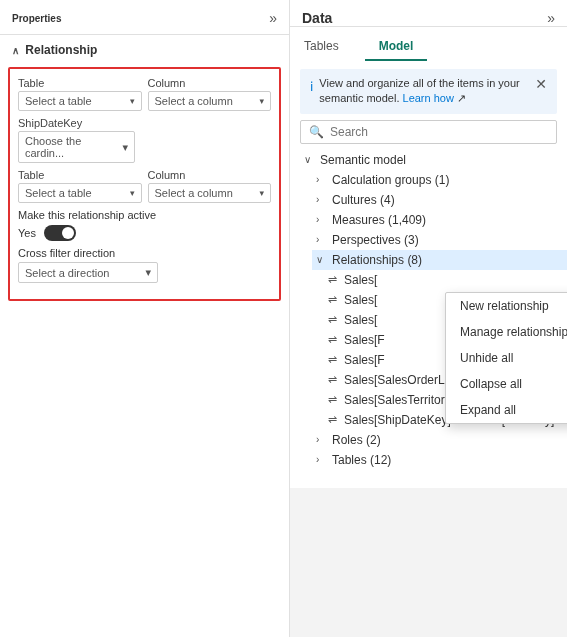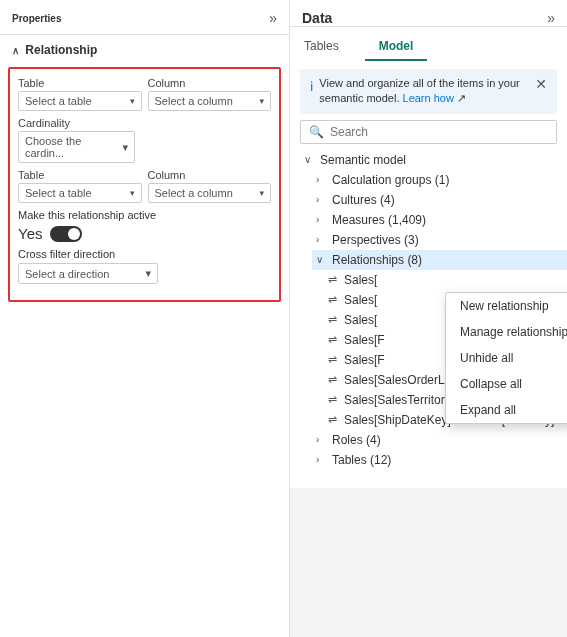--- a/index.html
+++ b/index.html
@@ -108,21 +108,21 @@
       font-size: 11px;
       color: #333;
       margin-bottom: 4px;
     }
     .toggle-row {
       display: flex;
       align-items: center;
       gap: 8px;
     }
     .toggle-text {
-      font-size: 15px;
+      font-size: 11px;
       color: #333;
     }
     .toggle-switch {
       width: 32px;
       height: 16px;
       background: #333;
       border-radius: 8px;
       position: relative;
       cursor: pointer;
     }
@@ -323,21 +323,21 @@
       <div class="field-group">
         <span class="field-label">Column</span>
         <div class="select-box">
           <span>Select a column</span>
           <span class="caret">▾</span>
         </div>
       </div>
     </div>
 
     <div class="cardinality-row">
-      <div class="field-label">Cardinality</div>
+      <div class="field-label">ShipDateKey</div>
       <div class="cardinality-select">
         <span>Choose the cardin...</span>
         <span class="caret">▾</span>
       </div>
     </div>
 
     <div class="field-row">
       <div class="field-group">
         <span class="field-label">Table</span>
         <div class="select-box">
@@ -459,21 +459,21 @@
       <span class="tree-chevron" style="font-size:11px;">⇌</span>
       <span>Sales[SalesTerritoryKey] &lt;— Sales Te...</span>
     </div>
     <div class="tree-item indent2">
       <span class="tree-chevron" style="font-size:11px;">⇌</span>
       <span>Sales[ShipDateKey] &lt;— Date[DateKey]</span>
     </div>
 
     <div class="tree-item indent1">
       <span class="tree-chevron">›</span>
-      <span>Roles (4)</span>
+      <span>Roles (2)</span>
     </div>
 
     <div class="tree-item indent1">
       <span class="tree-chevron">›</span>
       <span>Tables (12)</span>
     </div>
   </div>
 
   <div class="context-menu">
     <div class="context-menu-item">New relationship</div>

